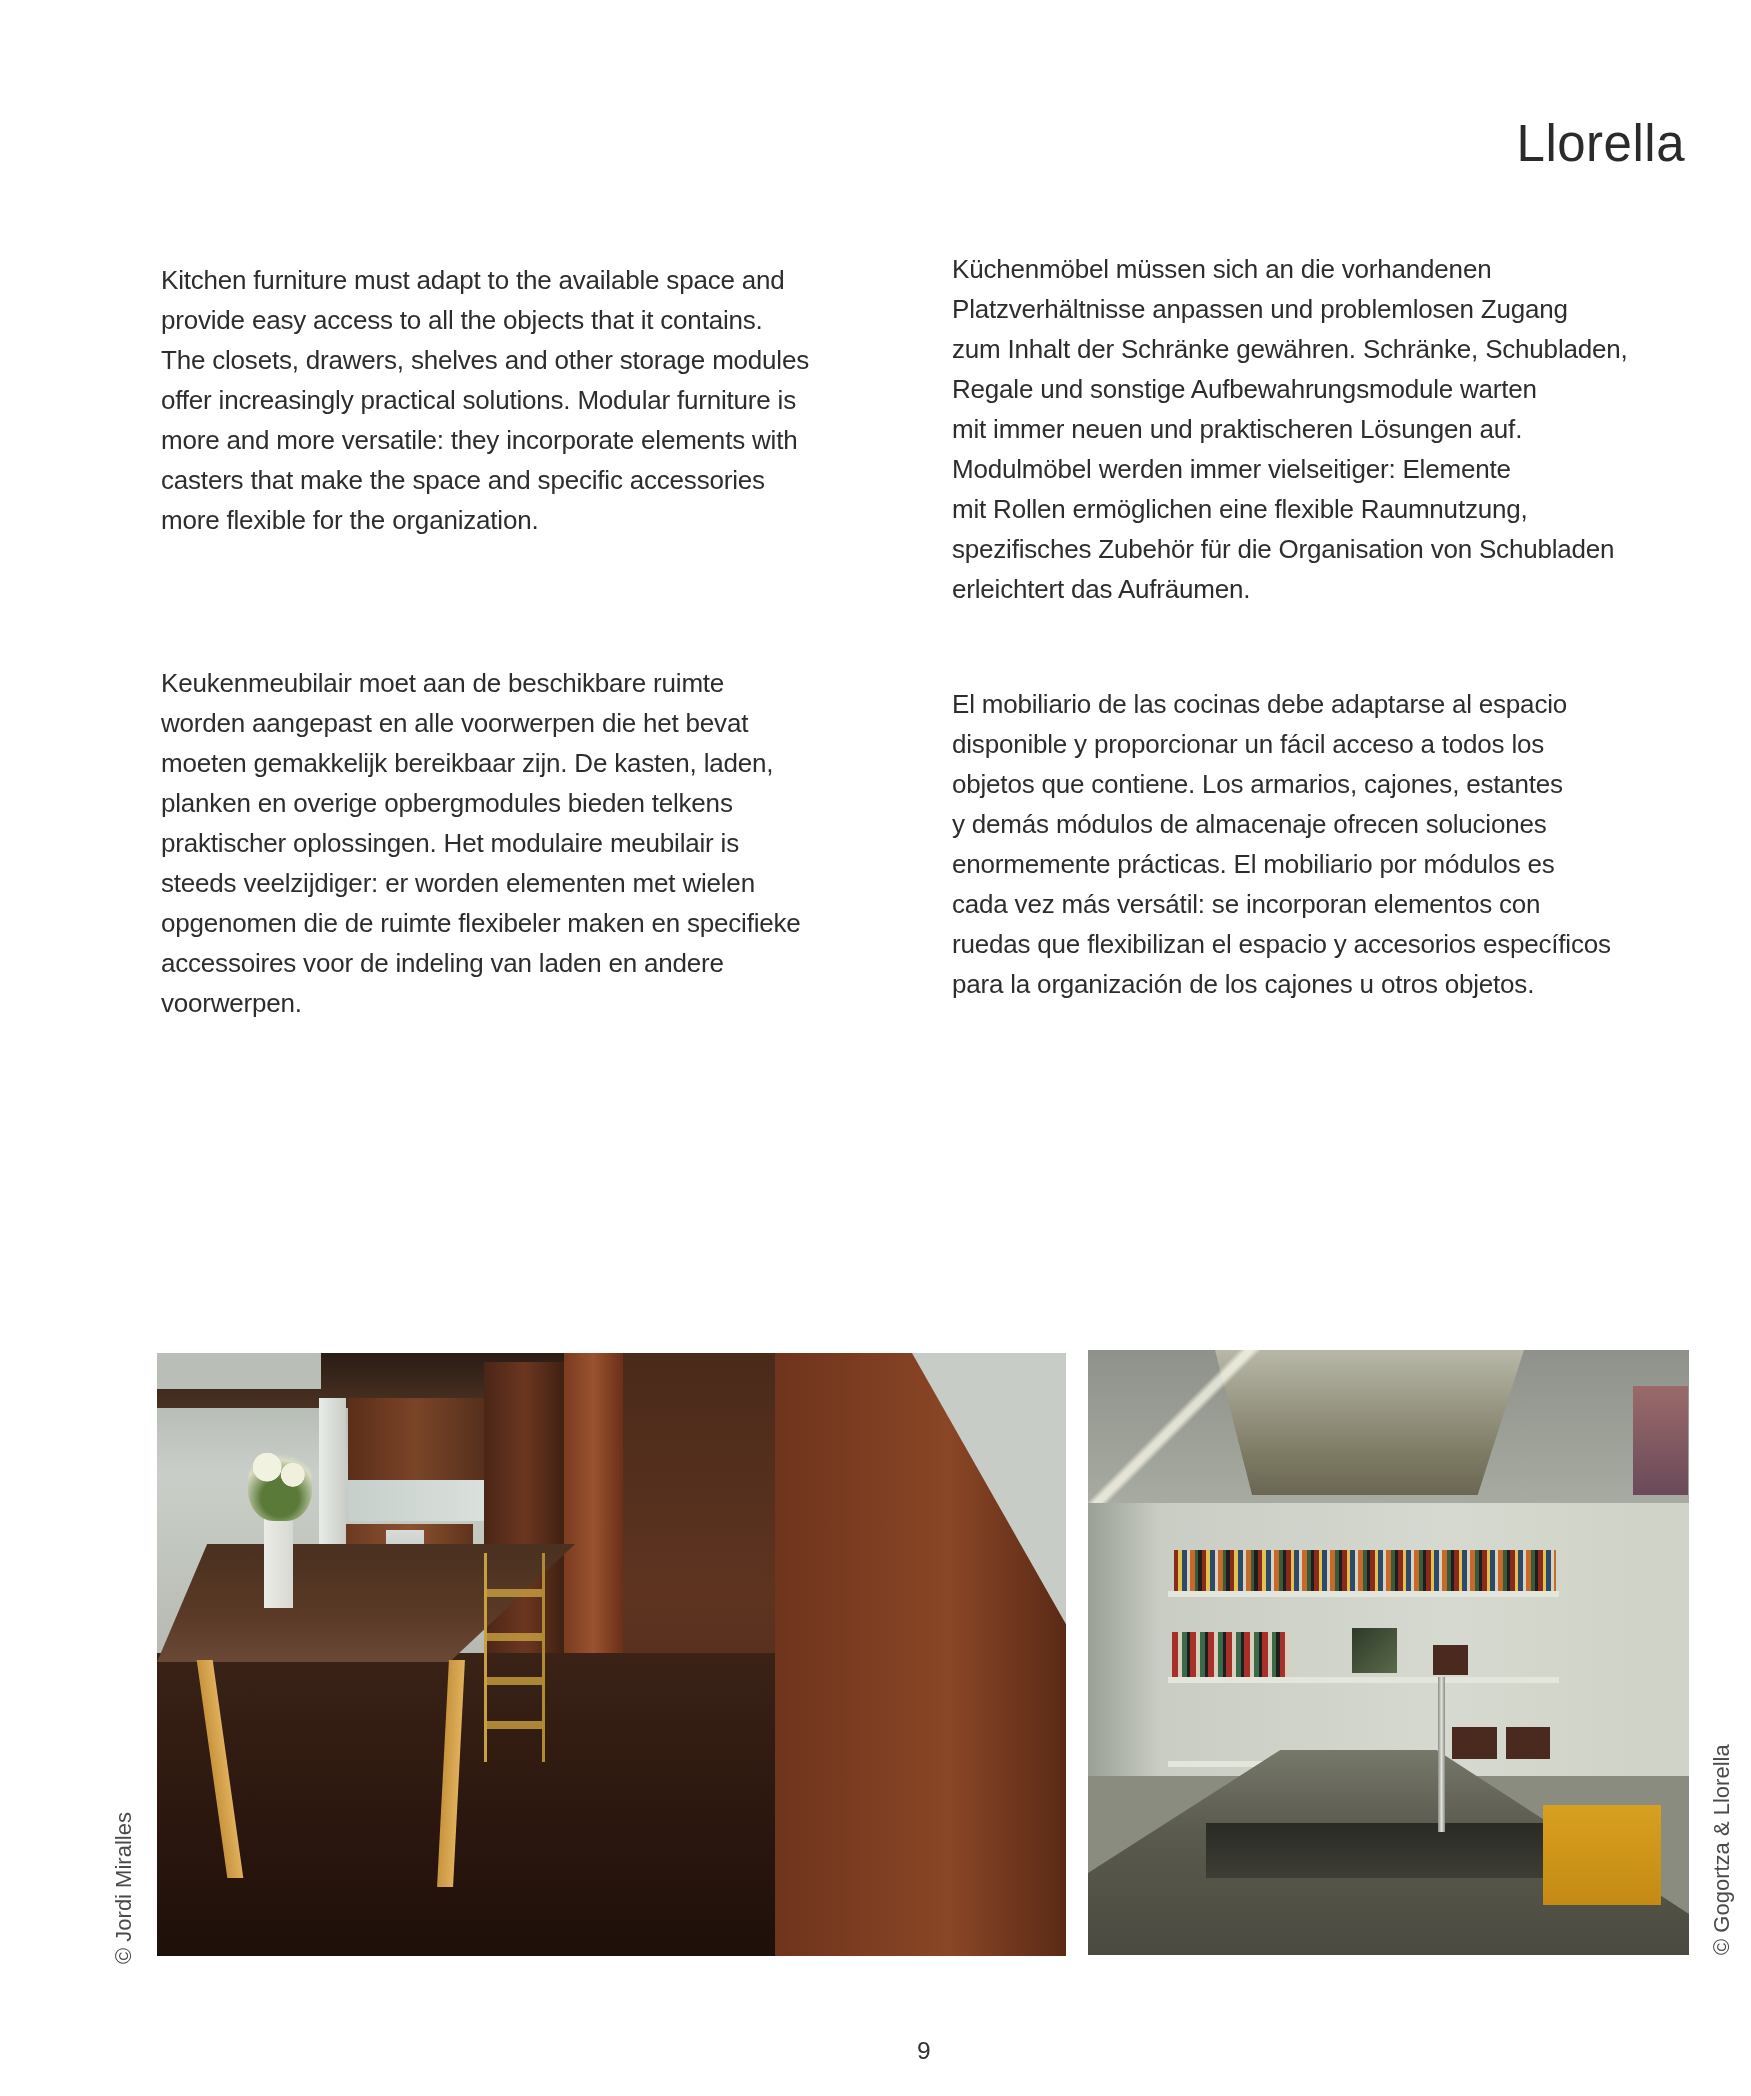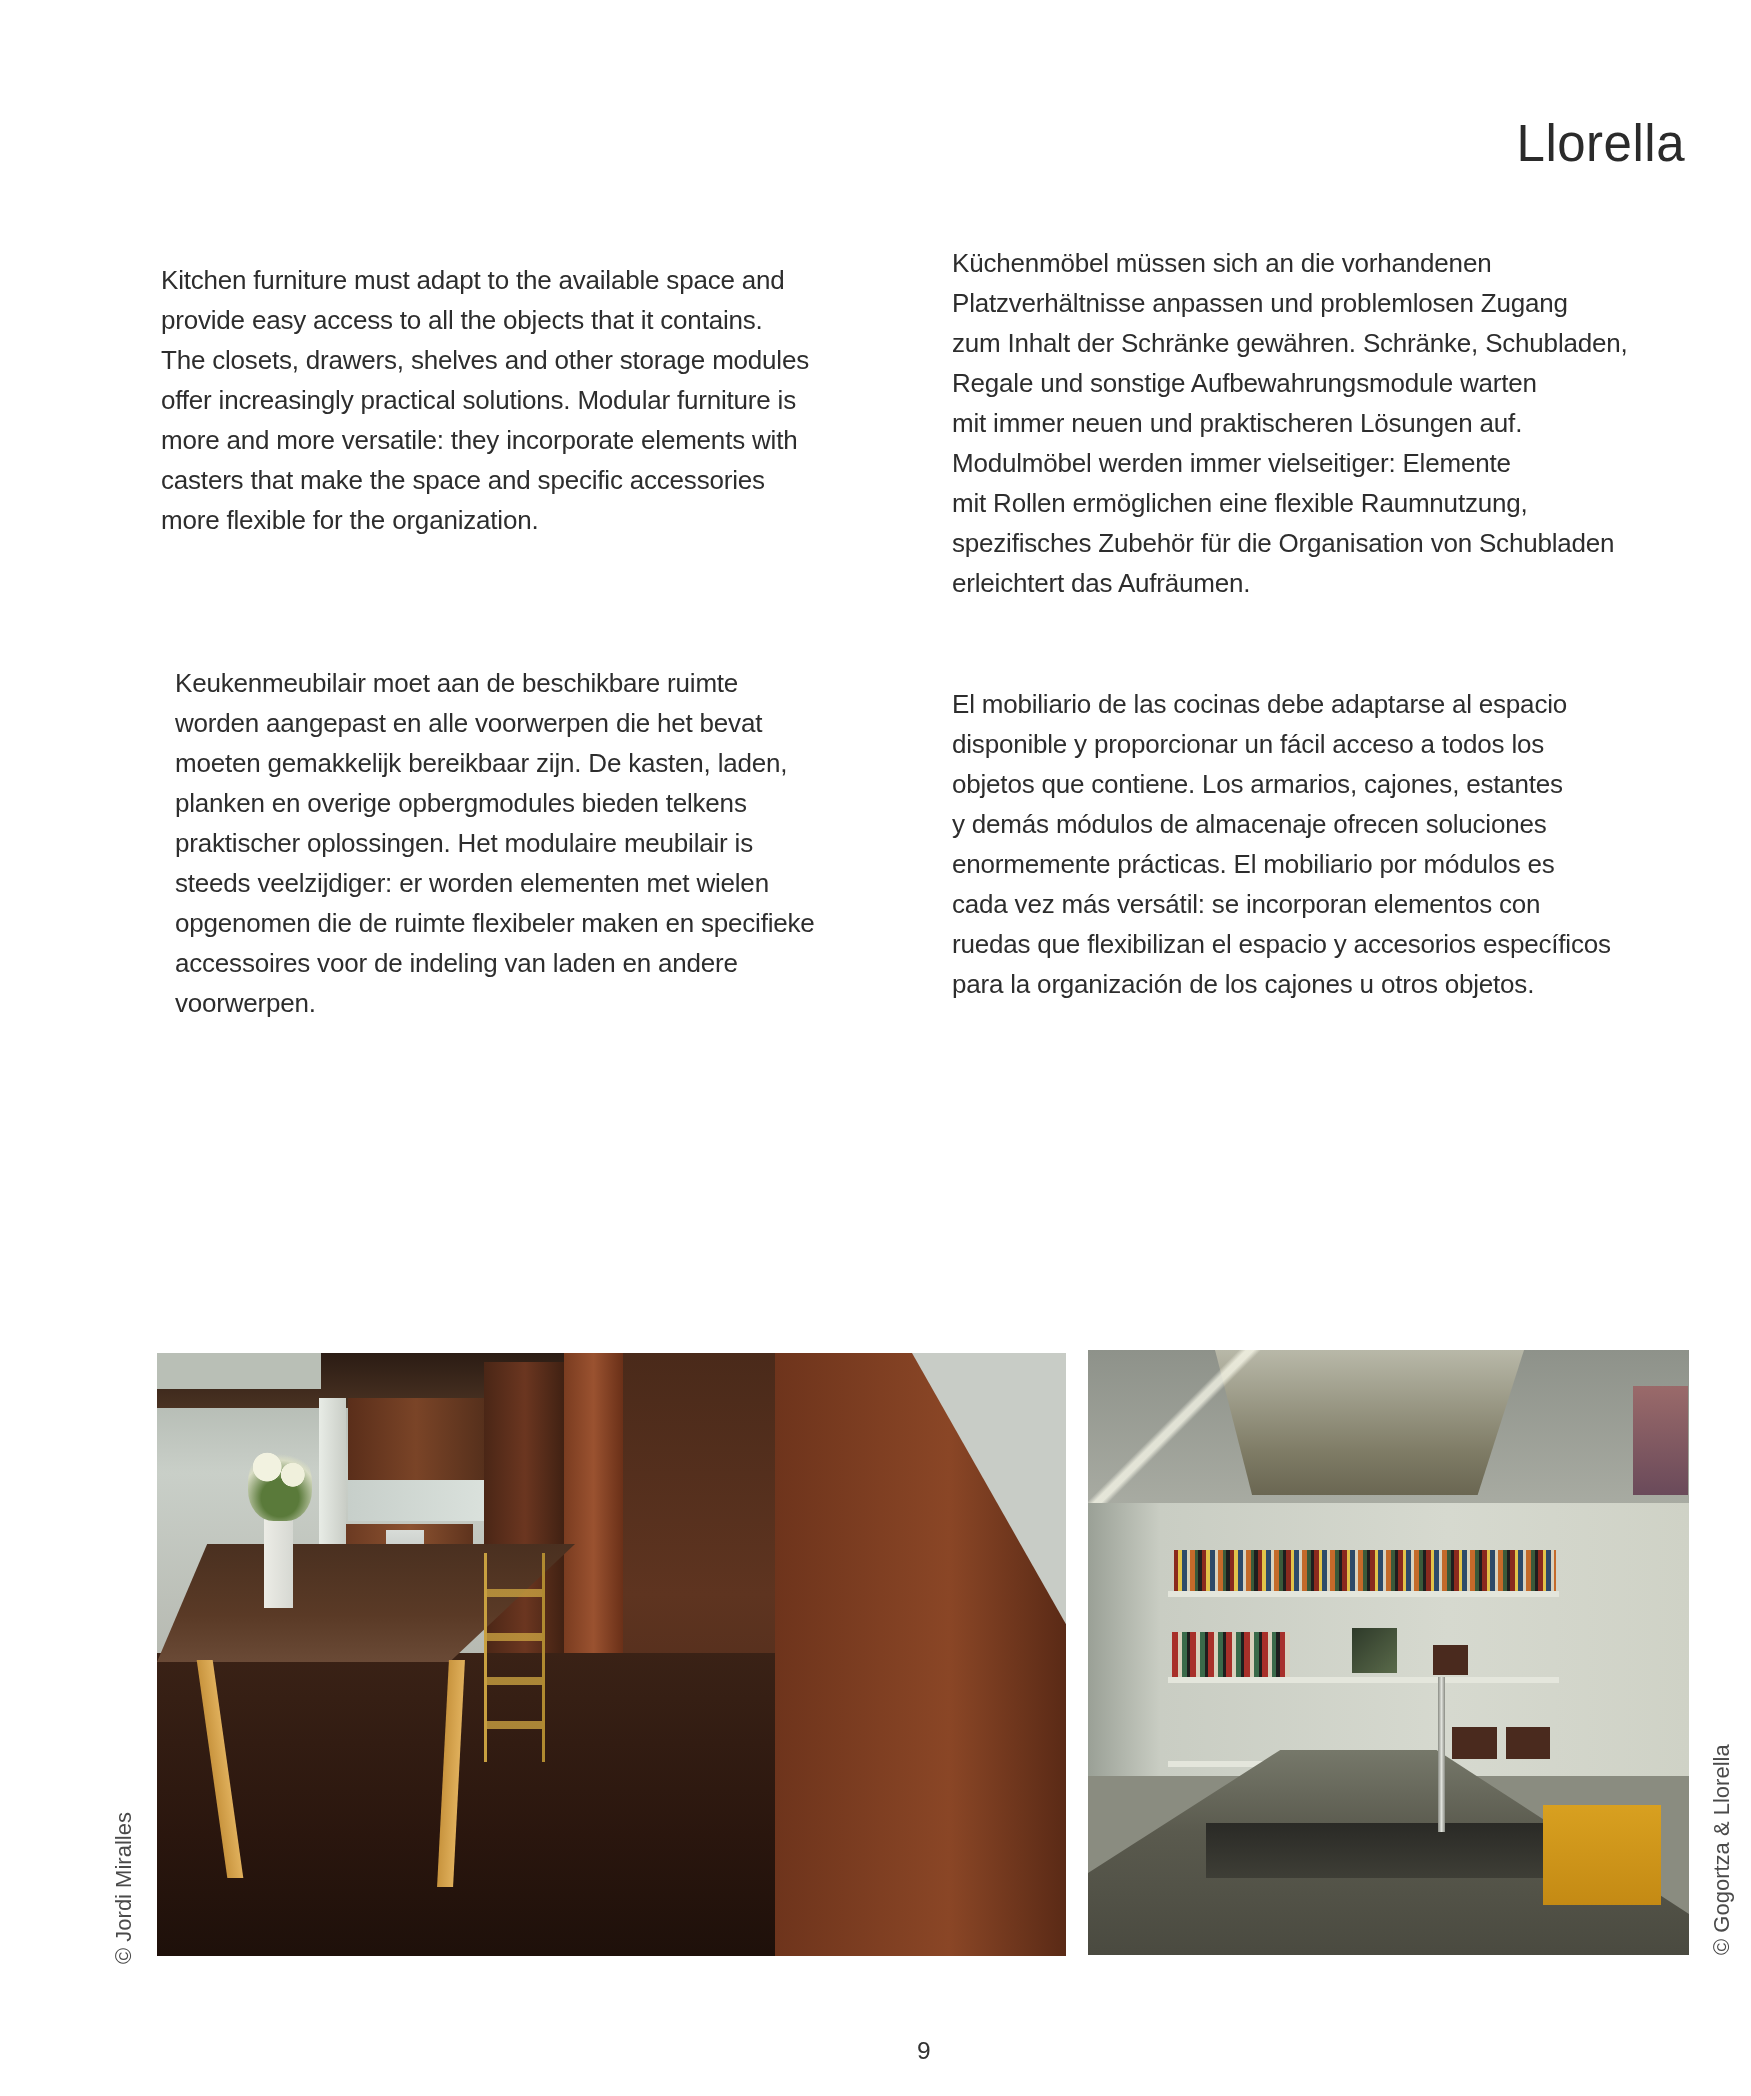--- a/index.html
+++ b/index.html
@@ -1,21 +1,21 @@
 <!DOCTYPE html>
 <html style="font-size:14.5px"><head>
 <meta charset="utf-8">
 <style>
   html,body{margin:0;padding:0;background:#fff;}
   body{width:1752px;height:2097px;position:relative;overflow:hidden;font-family:"Liberation Sans","DejaVu Sans",sans-serif;color:#2a2a2a;}
   .title{position:absolute;right:67px;top:80px;font-size:51px;letter-spacing:0.5px;color:#2b2b2b;font-weight:normal;}
   .para{position:absolute;font-size:26px;line-height:40px;color:#2d2d2d;letter-spacing:-0.2px;margin:5px;white-space:pre-line;}
   #p-en{left:156px;top:255px;width:755px;}
-  #p-de{left:947px;top:238px;width:755px;}
-  #p-nl{left:170px;top:658px;width:755px;}
+  #p-de{left:947px;top:244px;width:755px;}
+  #p-nl{left:156px;top:658px;width:755px;}
   #p-es{left:947px;top:679px;width:755px;}
   .photo{position:absolute;overflow:hidden;}
   #photo1{left:157px;top:1353px;width:909px;height:603px;background:#3a2418;}
   #photo2{left:1088px;top:1350px;width:601px;height:605px;background:#8a8c80;}
   .credit{position:absolute;font-size:22px;color:#4a4a4a;white-space:nowrap;transform-origin:left top;transform:rotate(-90deg);}
   #credit1{left:111px;top:1964px;}
   #credit2{left:1709px;top:1955px;}
   .pageno{position:absolute;left:917px;top:2037px;font-size:24.5px;color:#333;}
   .blk{position:absolute;}
 </style>

